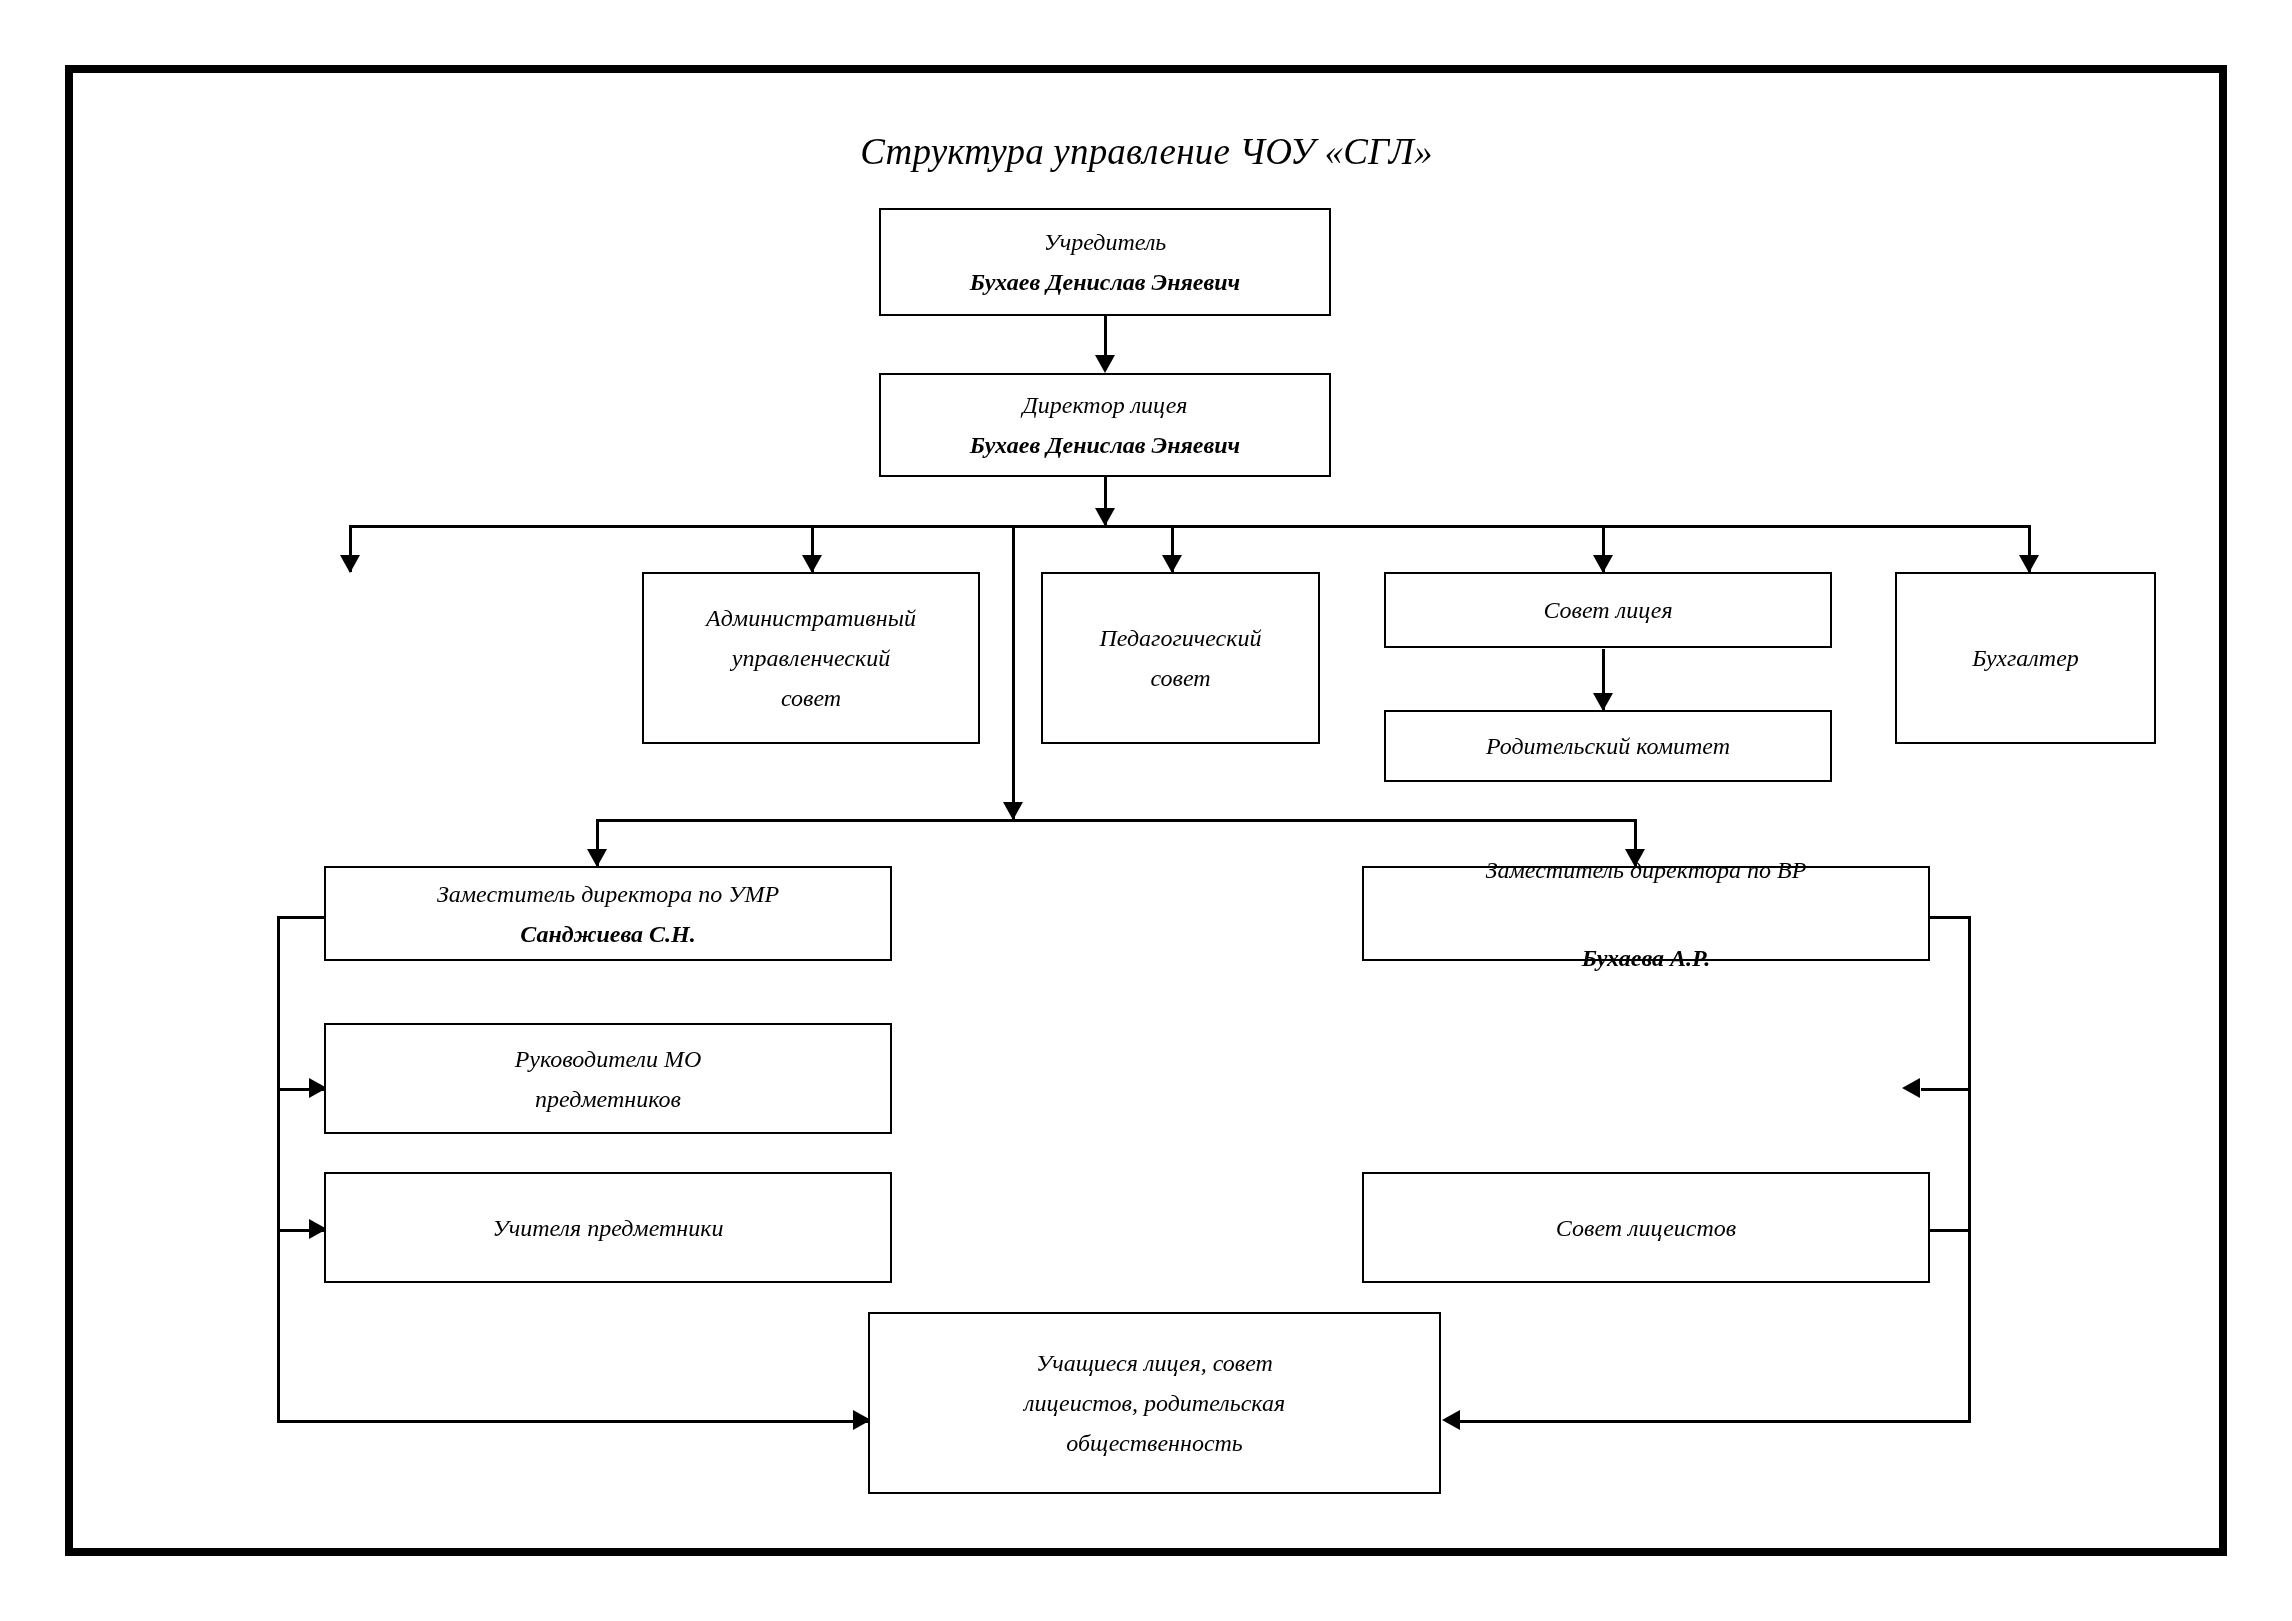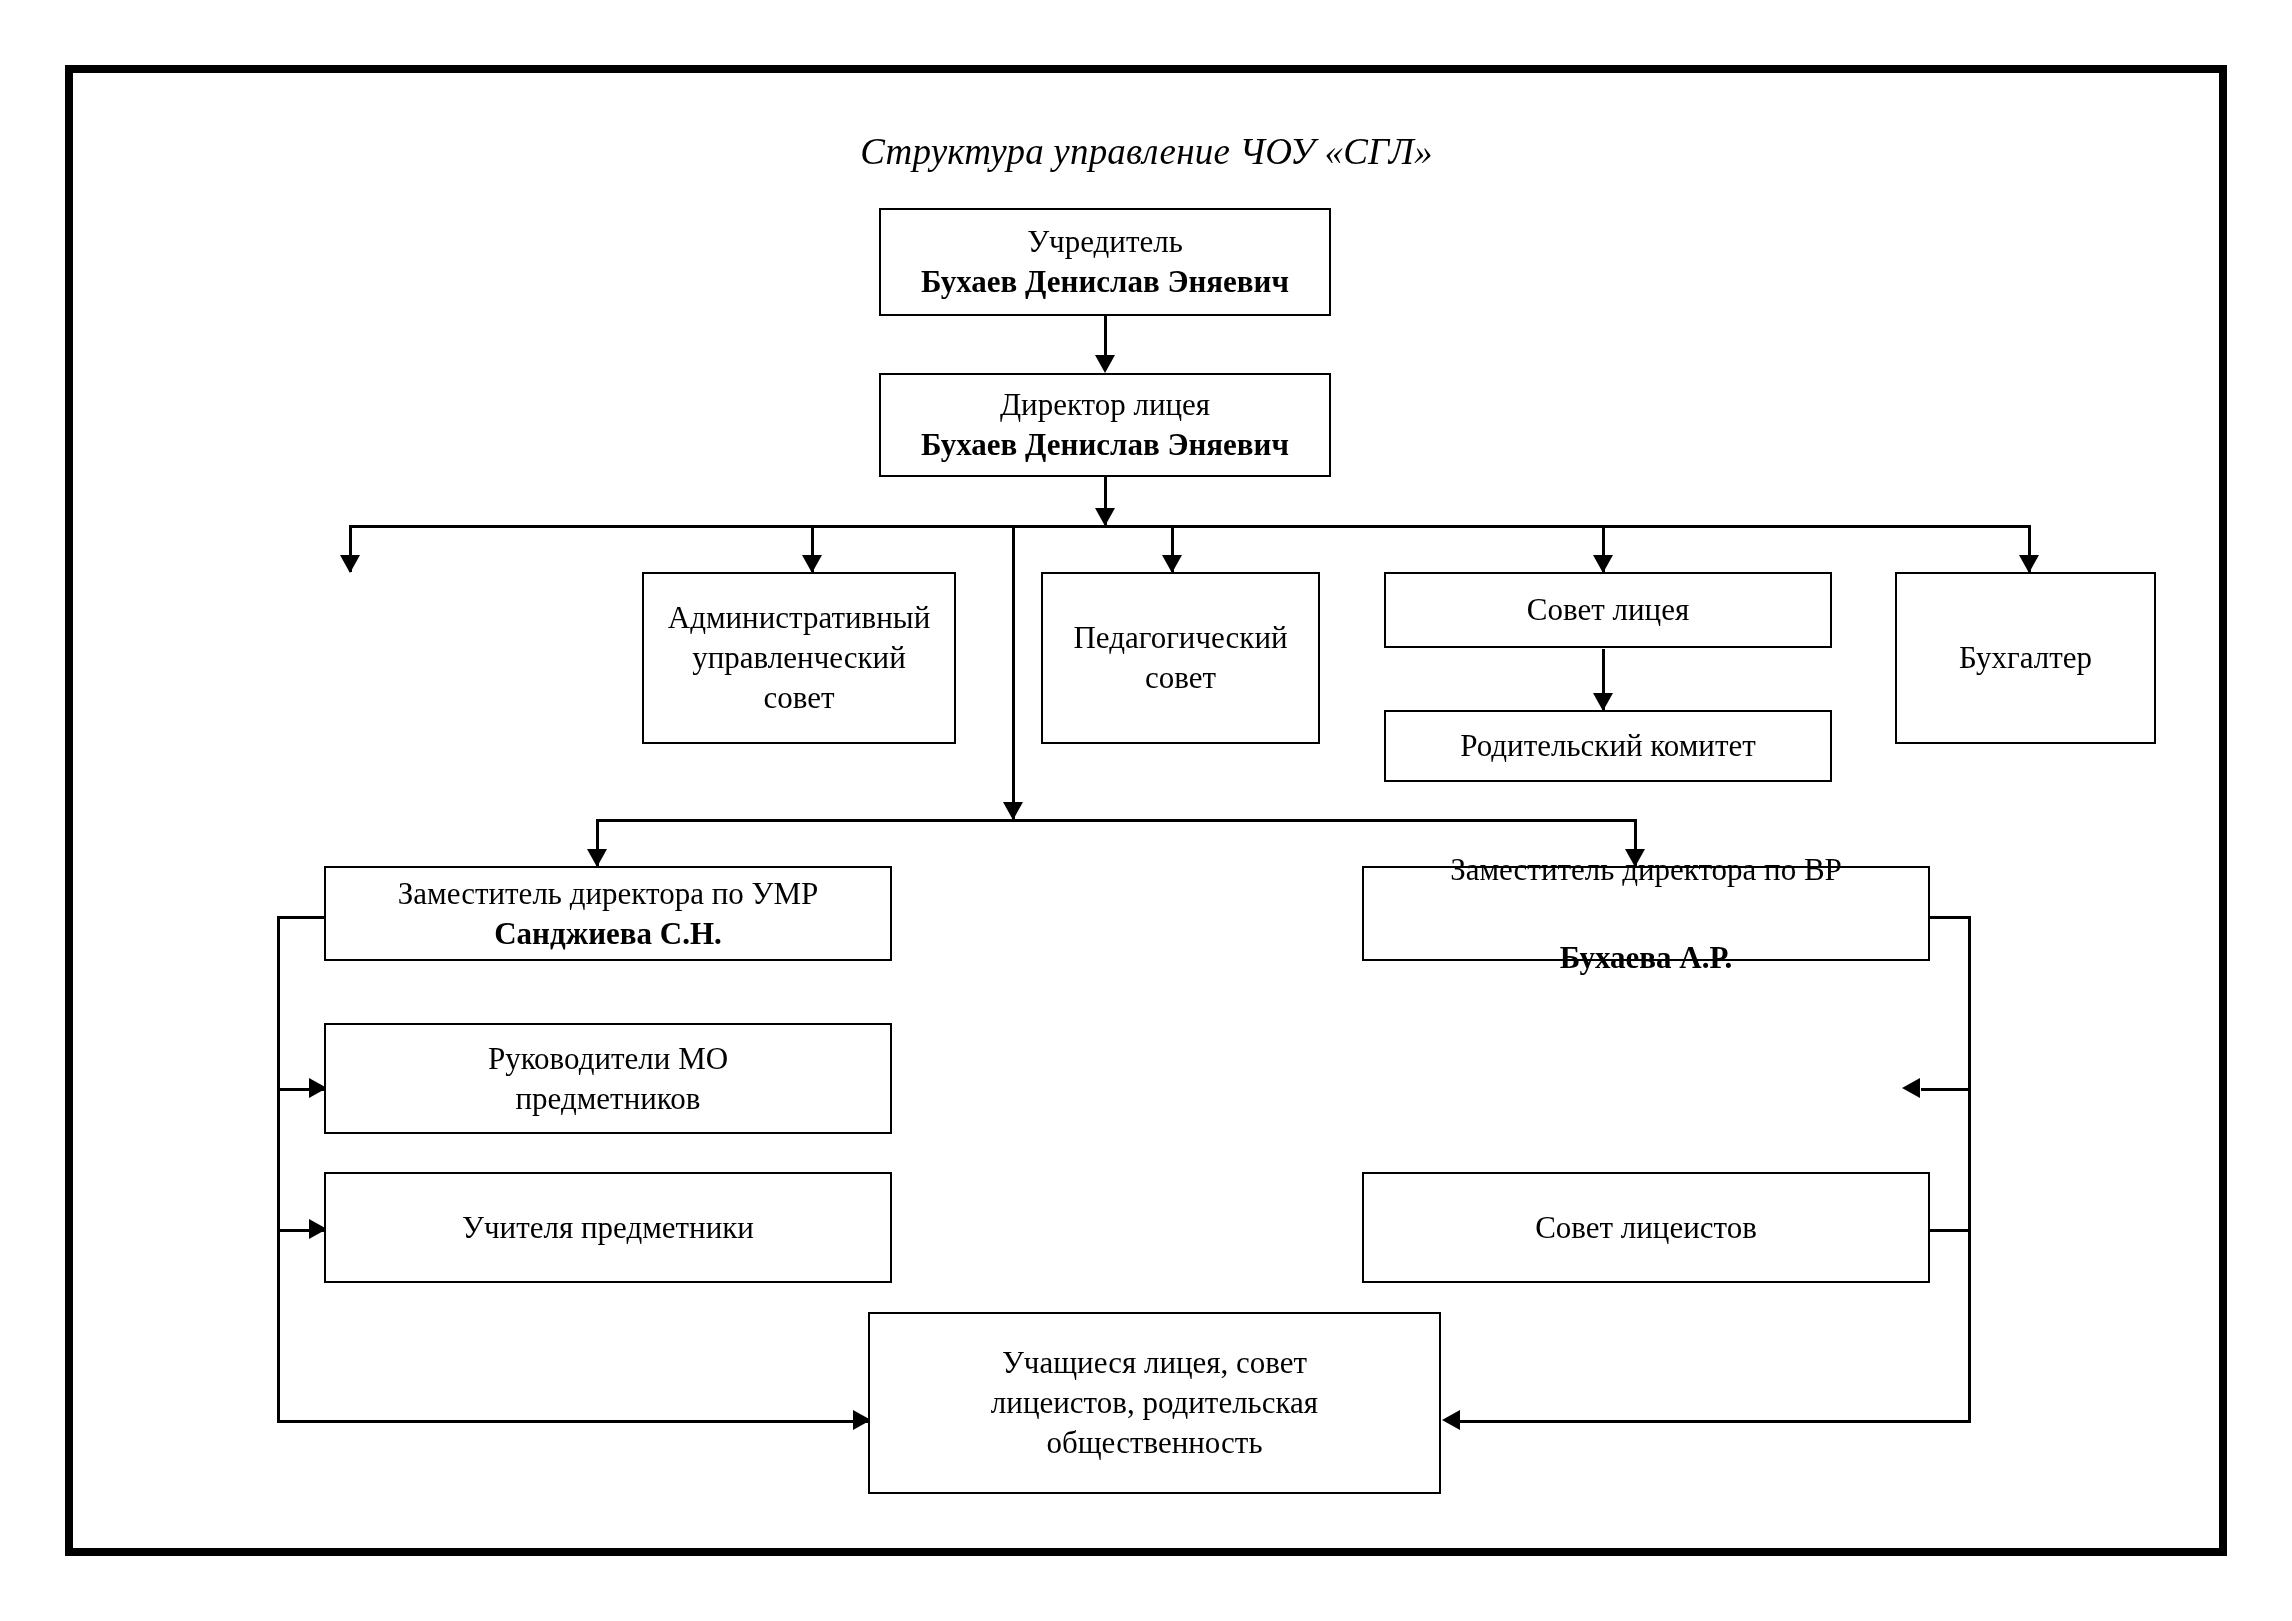--- a/index.html
+++ b/index.html
@@ -58,23 +58,24 @@
     display: flex;
     flex-direction: column;
     align-items: center;
     justify-content: center;
     text-align: center;
     padding: 2px 7.8px;
     z-index: 3;
   }
   .node .line {
     display: block;
-    font-size: 31px;
+    font-size: 24px;
     line-height: 40px;
     white-space: nowrap;
+    font-style: italic;
   }
   .node .line.bold {
     font-weight: bold;
   }
   
   .edge {
     position: absolute;
     background: #000000;
     z-index: 1;
   }
@@ -144,21 +145,21 @@
     <div class="edge v" style="left:1602px; top:525px; height:47px;"></div>
     <div class="arrow down" style="left:1593px; top:555px;"></div>
 
     <div class="edge v" style="left:2028px; top:525px; height:47px;"></div>
     <div class="arrow down" style="left:2019px; top:555px;"></div>
 
     <div class="edge v" style="left:1012px; top:525px; height:294px;"></div>
     <div class="arrow down" style="left:1003px; top:802px;"></div>
 
 
-    <div class="node" style="left:642px; top:572px; width:314px; height:172px;">
+    <div class="node" style="left:642px; top:572px; width:338px; height:172px;">
       <span class="line">Административный</span>
       <span class="line">управленческий</span>
       <span class="line">совет</span>
     </div>
 
     <div class="node" style="left:1041px; top:572px; width:279px; height:172px;">
       <span class="line">Педагогический</span>
       <span class="line">совет</span>
     </div>
 

